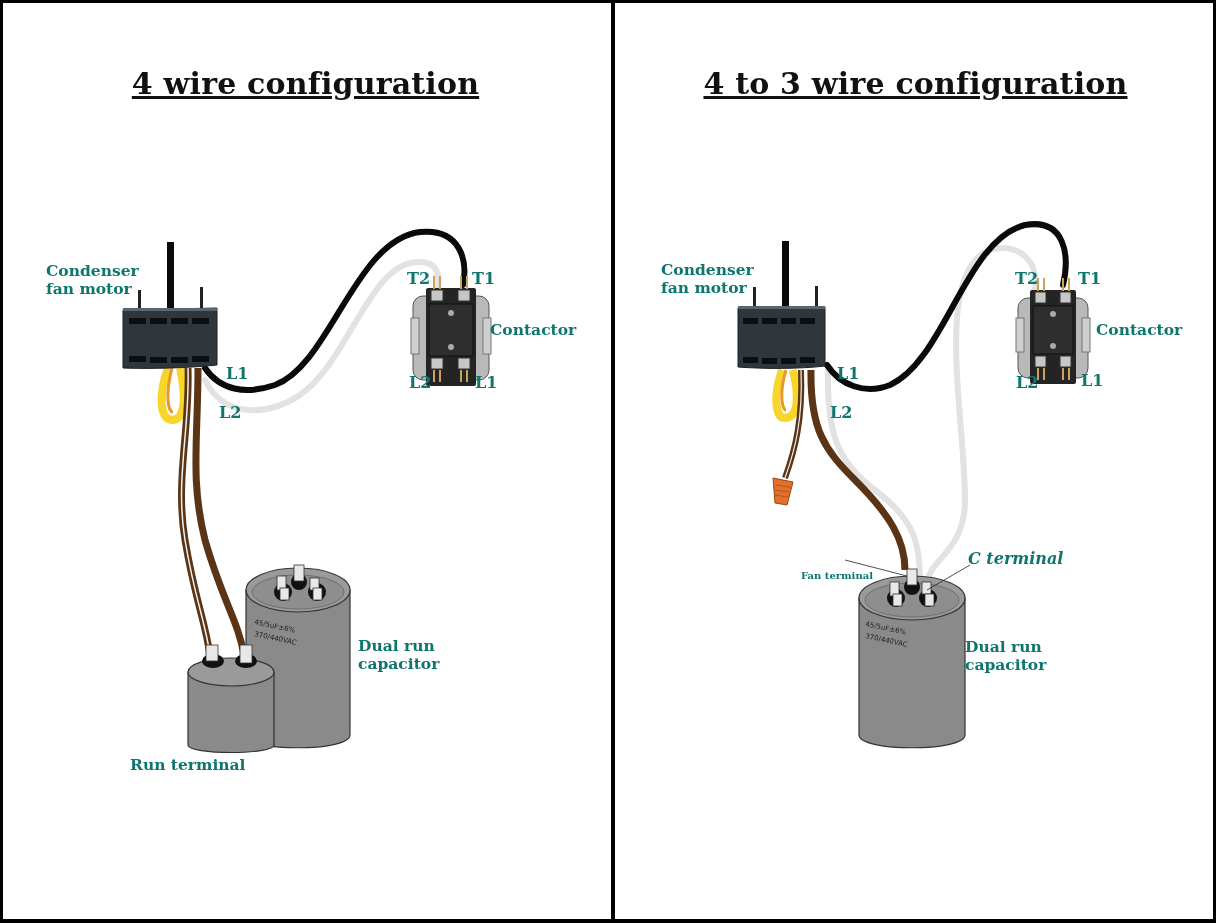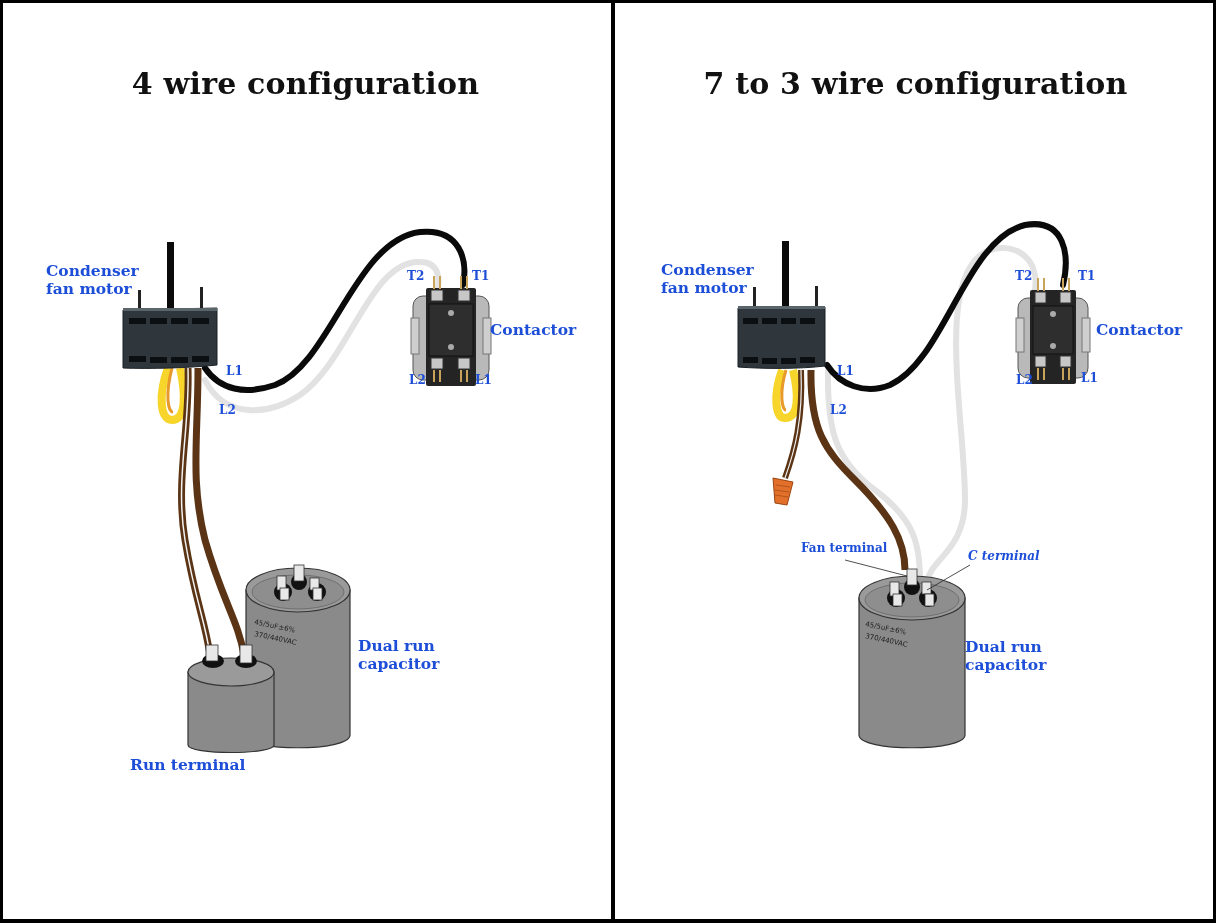--- a/index.html
+++ b/index.html
@@ -2,25 +2,25 @@
 <html><head>
 <meta charset="utf-8">
 <style>
   html, body { margin: 0; padding: 0; background: #ffffff; }
   body { width: 1216px; height: 923px; position: relative; overflow: hidden; }
   .frame { position: absolute; left: 0; top: 0; width: 1216px; height: 923px; box-sizing: border-box; border: 3px solid #000; border-top-width: 3px; border-bottom-width: 4px; }
   .divider { position: absolute; left: 611px; top: 0; width: 4px; height: 923px; background: #000; }
   .panel { position: absolute; top: 0; height: 923px; }
   .panel-left { left: 0; width: 611px; }
   .panel-right { left: 615px; width: 601px; }
-  .title { position: absolute; top: 66px; width: 100%; text-align: center; font-family: "DejaVu Serif", serif; font-weight: bold; font-size: 30px; color: #111; letter-spacing: 0.2px; }
-  .lbl { position: absolute; font-family: "DejaVu Serif", serif; font-weight: bold; color: #1d4ed8; white-space: nowrap; line-height: 1.15; }
+  .title { position: absolute; top: 66px; width: 100%; text-align: center; font-family: "DejaVu Serif", serif; font-weight: bold; font-size: 30px; color: #111; letter-spacing: 0.2px; text-decoration: underline; }
+  .lbl { position: absolute; font-family: "DejaVu Serif", serif; font-weight: bold; color: #0f766e; white-space: nowrap; line-height: 1.15; }
   .lbl-big { font-size: 15.5px; }
-  .lbl-sm { font-size: 12px; }
-  .lbl-xs { font-size: 12px; }
+  .lbl-sm { font-size: 16px; }
+  .lbl-xs { font-size: 10px; margin-top: 28px; }
   svg { position: absolute; left: 0; top: 0; overflow: visible; }
   .cap-text { font-family: "DejaVu Sans", sans-serif; font-size: 7px; fill: #222; }
 </style>
 </head>
 <body>
 
 <div class="frame"></div>
 <div class="divider"></div>
 
 <div class="panel panel-left">
@@ -122,21 +122,21 @@
   <div class="lbl lbl-sm" style="left:475px; top:374px;">L1</div>
   <div class="lbl lbl-big" style="left:490px; top:321px;">Contactor</div>
   <div class="lbl lbl-big" style="left:358px; top:637px;">
     <div>Dual run</div>
     <div>capacitor</div>
   </div>
   <div class="lbl lbl-big" style="left:130px; top:756px;">Run terminal</div>
 </div>
 
 <div class="panel panel-right">
-  <div class="title">7 to 3 wire configuration</div>
+  <div class="title">4 to 3 wire configuration</div>
 
   <svg width="601" height="923">
 
     <path d="M420,290 C425,255 395,240 370,252 C320,280 350,420 350,500 C350,550 315,560 313,580" fill="none" stroke="#e2e2e2" stroke-width="6" stroke-linecap="round"></path>
 
     <path d="M213,370 C212,430 220,460 260,490 C300,520 305,545 305,580" fill="none" stroke="#e2e2e2" stroke-width="6" stroke-linecap="round"></path>
 
     <path d="M212,365 C225,385 250,395 275,385 C330,360 350,240 410,225 C450,218 455,255 448,285" fill="none" stroke="#0a0a0a" stroke-width="6" stroke-linecap="round"></path>
 
     <rect x="167" y="241" width="7" height="68" fill="#0a0a0a"></rect>

